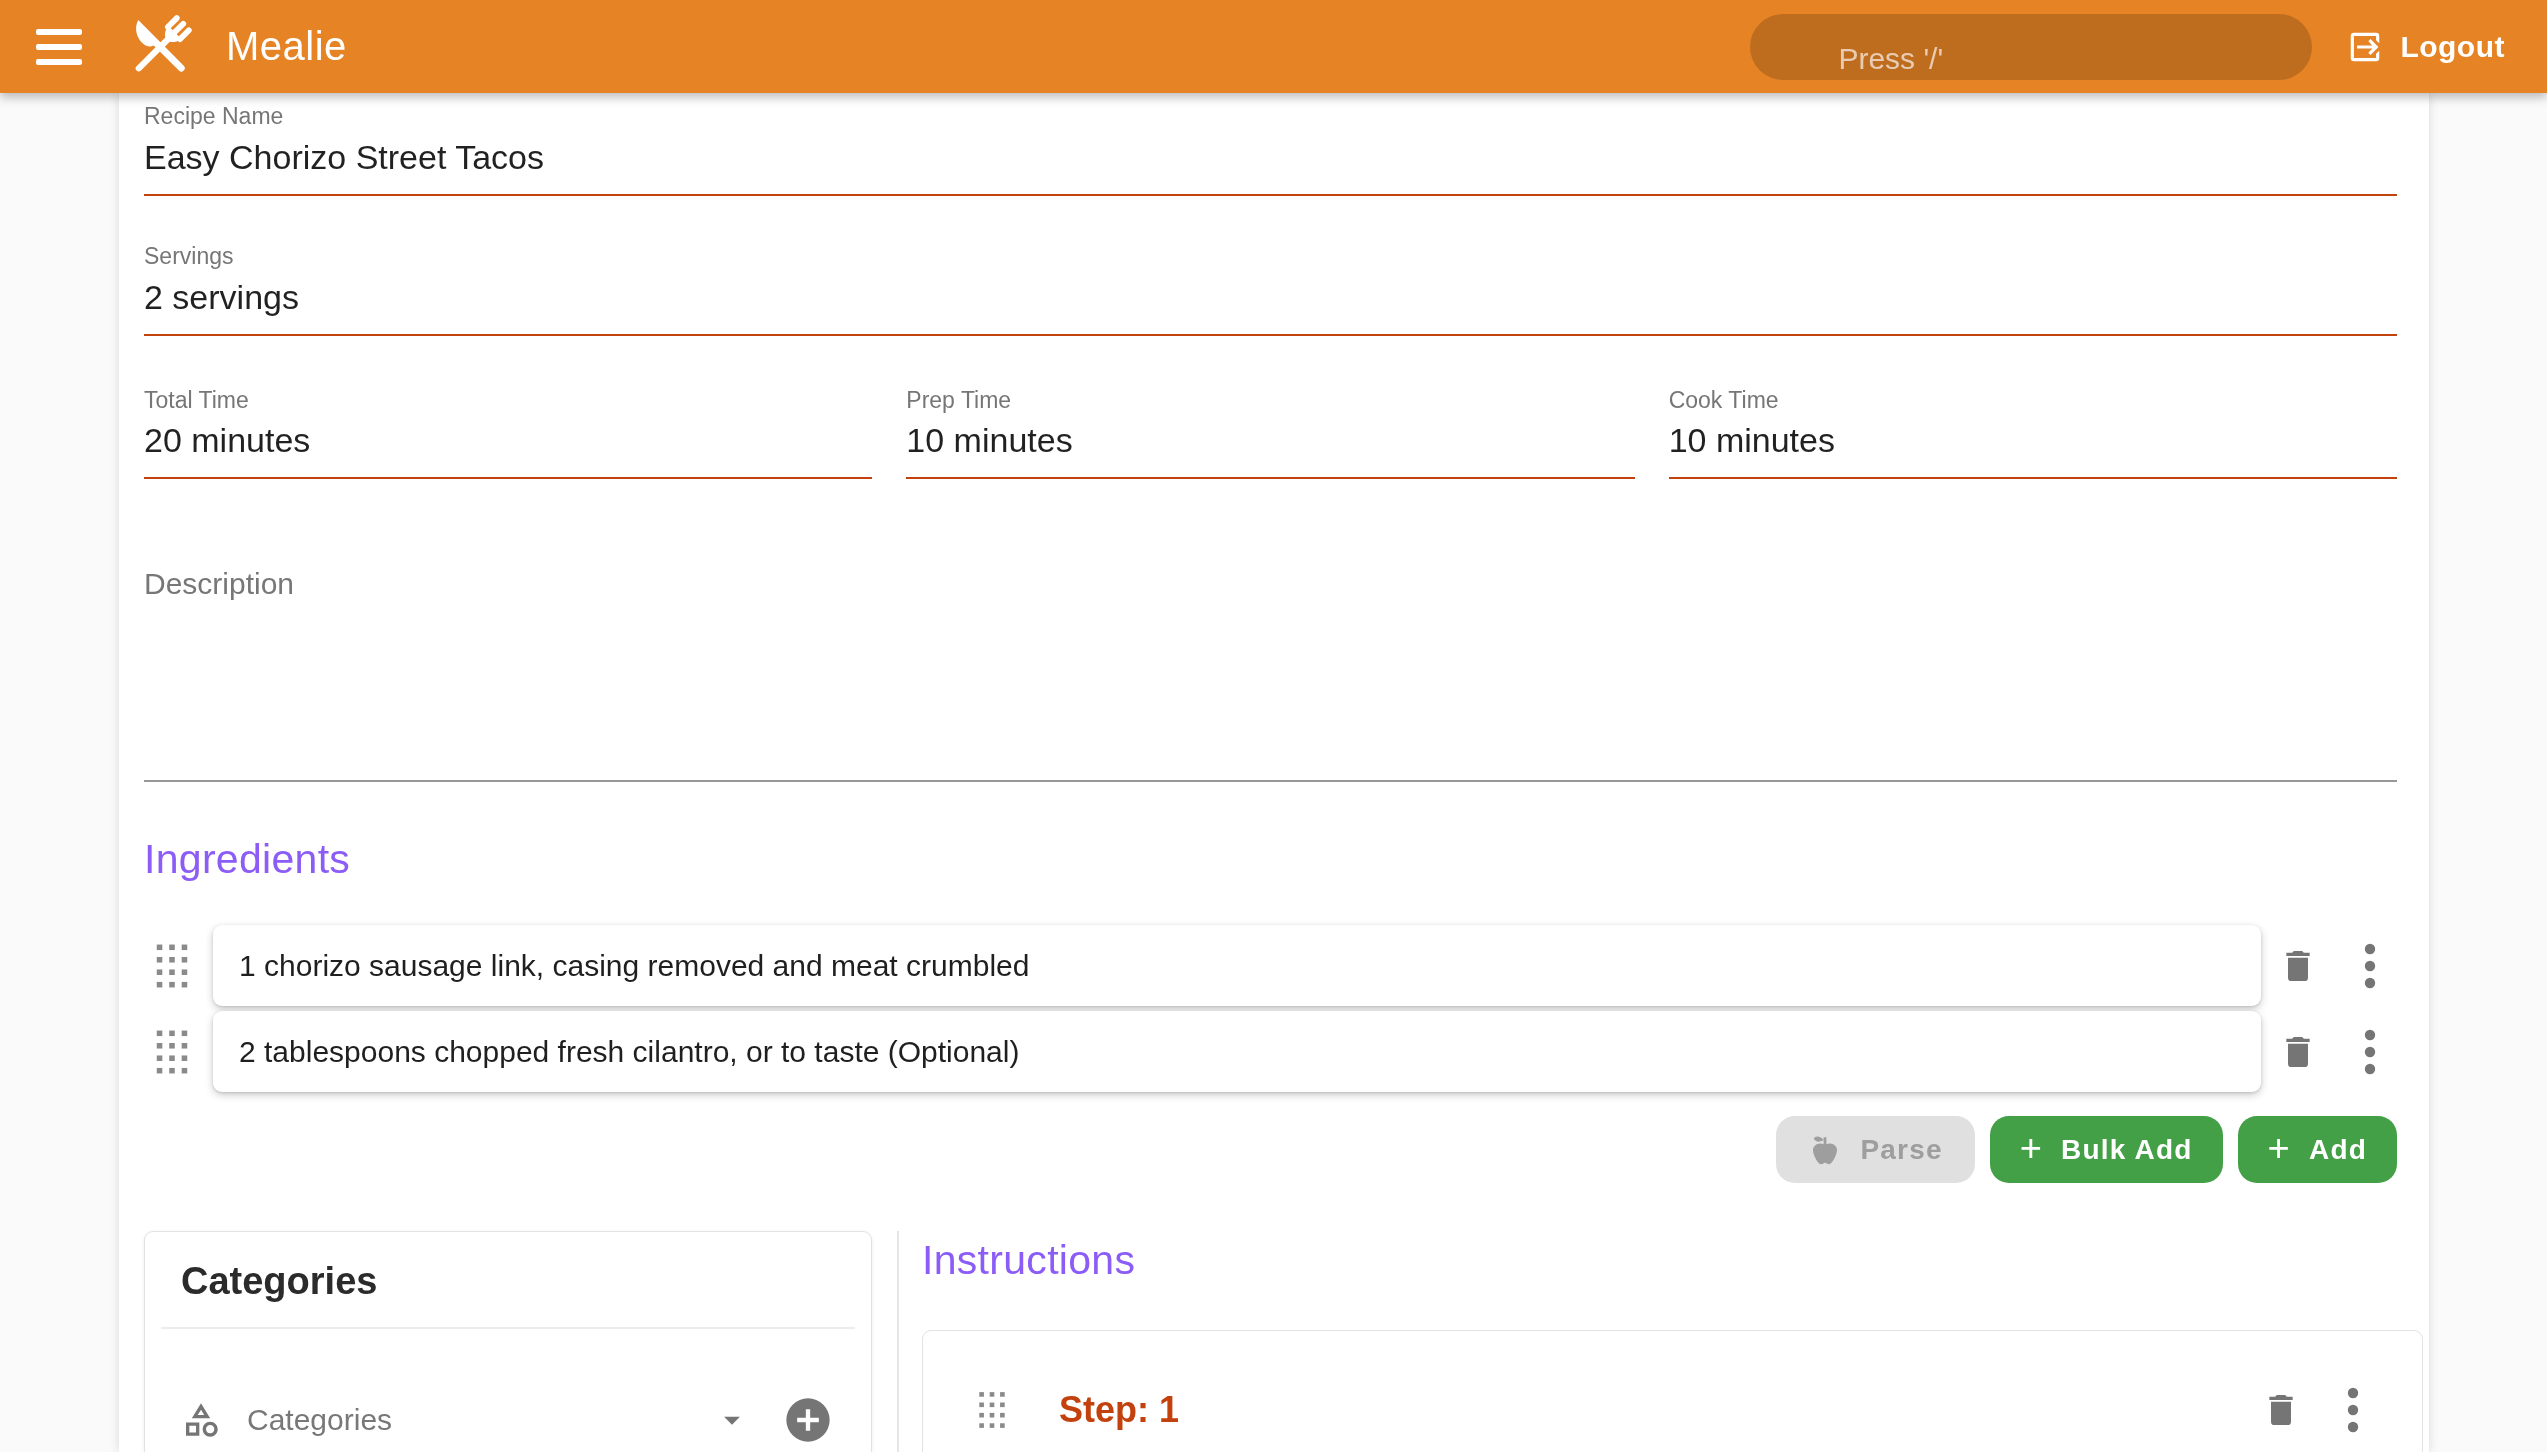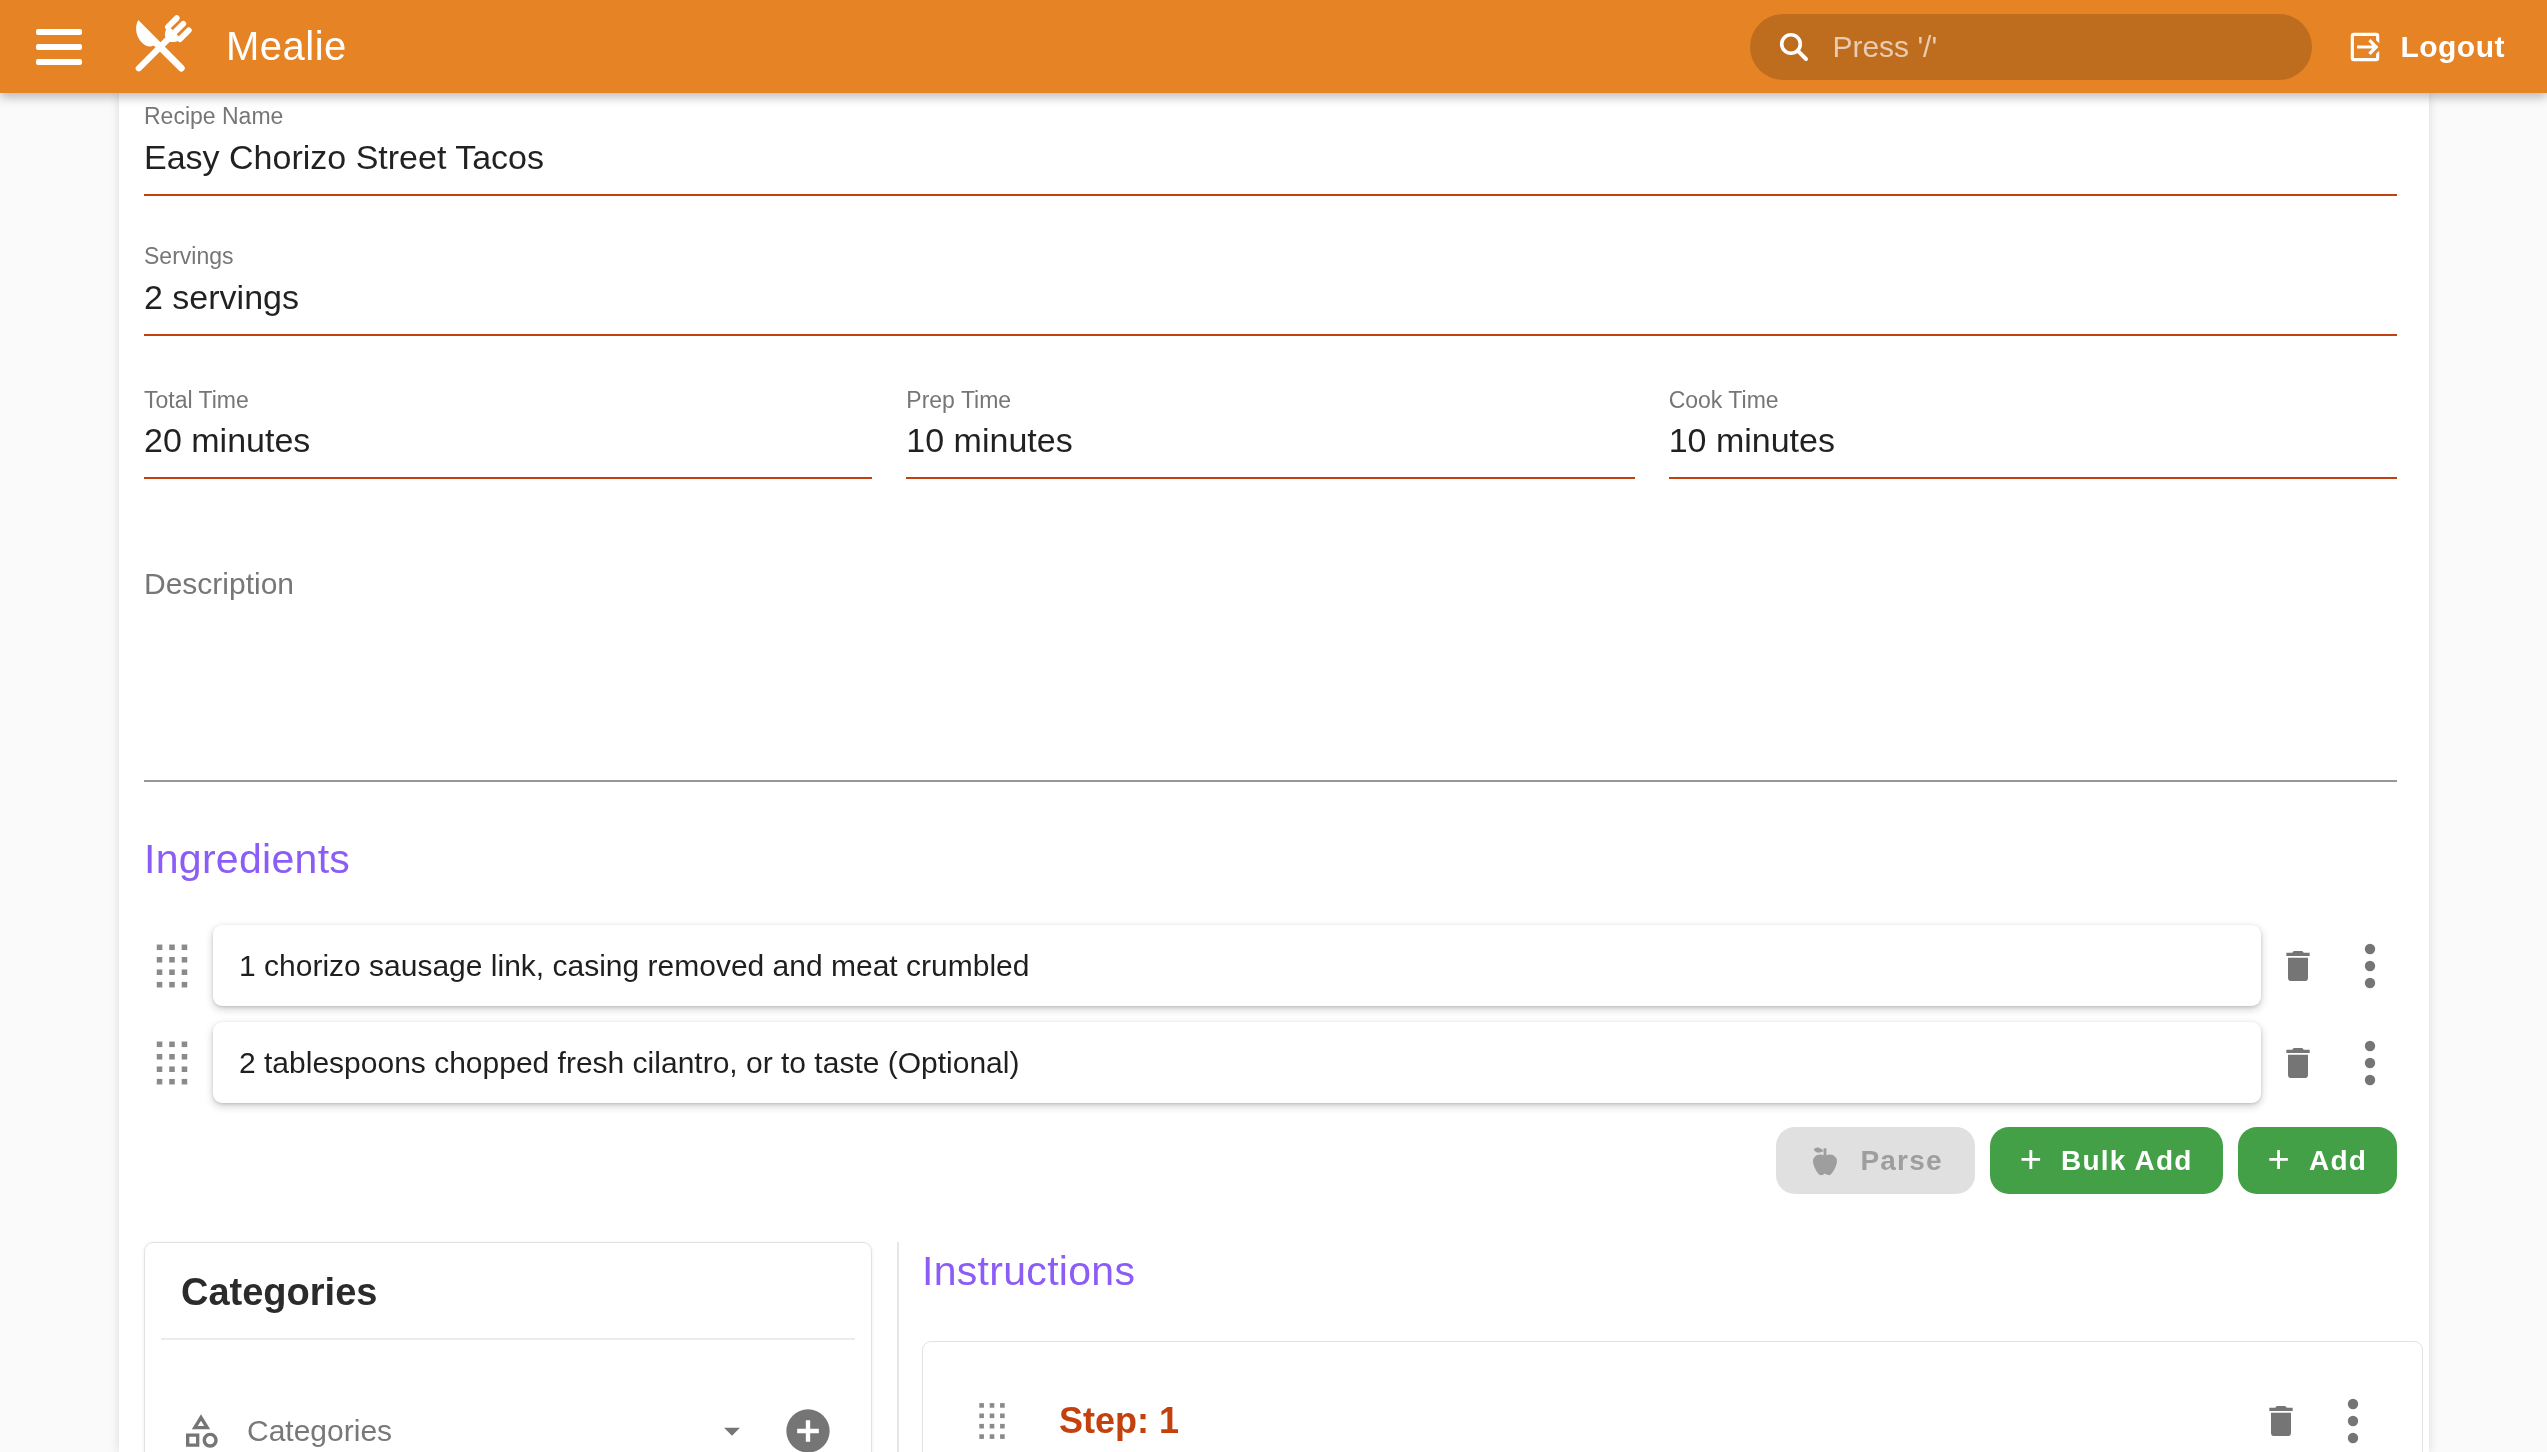--- a/index.html
+++ b/index.html
@@ -24,20 +24,21 @@
   .hamburger { width:46px; height:36px; display:flex; flex-direction:column; justify-content:space-between; background:none; border:none; cursor:pointer; }
   .hamburger span { display:block; height:6px; border-radius:2px; background:#fff; }
   .logo-wrap { margin-left:40px; display:flex; align-items:center; }
   .app-title { color:#fff; font-size:40px; font-weight:500; margin-left:28px; letter-spacing:0.5px; }
   .bar-spacer { flex:1; }
   .search-pill {
     width:562px; height:66px; border-radius:33px;
     background:rgba(0,0,0,0.17);
     display:flex; align-items:center; gap:20px;
     padding:8px 26px;
+    flex-direction:column;
   }
   .search-pill input {
     flex:1; background:transparent; border:none; outline:none;
     font-size:30px; color:#fff; font-family:inherit;
   }
   .search-pill input::placeholder { color:rgba(255,255,255,0.65); }
   .logout-btn {
     margin-left:34px; display:flex; align-items:center; gap:16px;
     background:none; border:none; cursor:pointer;
     color:#fff; font-size:30px; font-weight:700; font-family:inherit; letter-spacing:0.5px;
@@ -73,21 +74,21 @@
     border:none; border-bottom:2px solid #979797; outline:none;
     background:transparent; font-size:30px; font-family:inherit; color:rgba(0,0,0,0.87);
   }
 
   .section-heading {
     font-size:41px; font-weight:400; color:#8b5cf6; letter-spacing:0.3px;
   }
   .ingredients-heading { margin-top:54px; }
 
   .ing-list { margin-top:42px; }
-  .ing-row { display:flex; align-items:center; height:81px; margin-bottom:16px; }
+  .ing-row { display:flex; align-items:center; height:81px; margin-bottom:5px; }
   .drag-handle { width:36px; margin-left:10px; margin-right:23px; display:flex; align-items:center; justify-content:center; cursor:grab; background:none; border:none; }
   .ing-card {
     flex:0 0 2048px; height:81px;
     background:#fff; border-radius:9px;
     box-shadow:0 3px 8px rgba(0,0,0,0.20), 0 1px 3px rgba(0,0,0,0.12);
     display:flex; align-items:center; padding:0 26px;
   }
   .ing-card input {
     width:100%; border:none; outline:none; background:transparent;
     font-size:30px; color:#1f1f1f; font-family:inherit;

